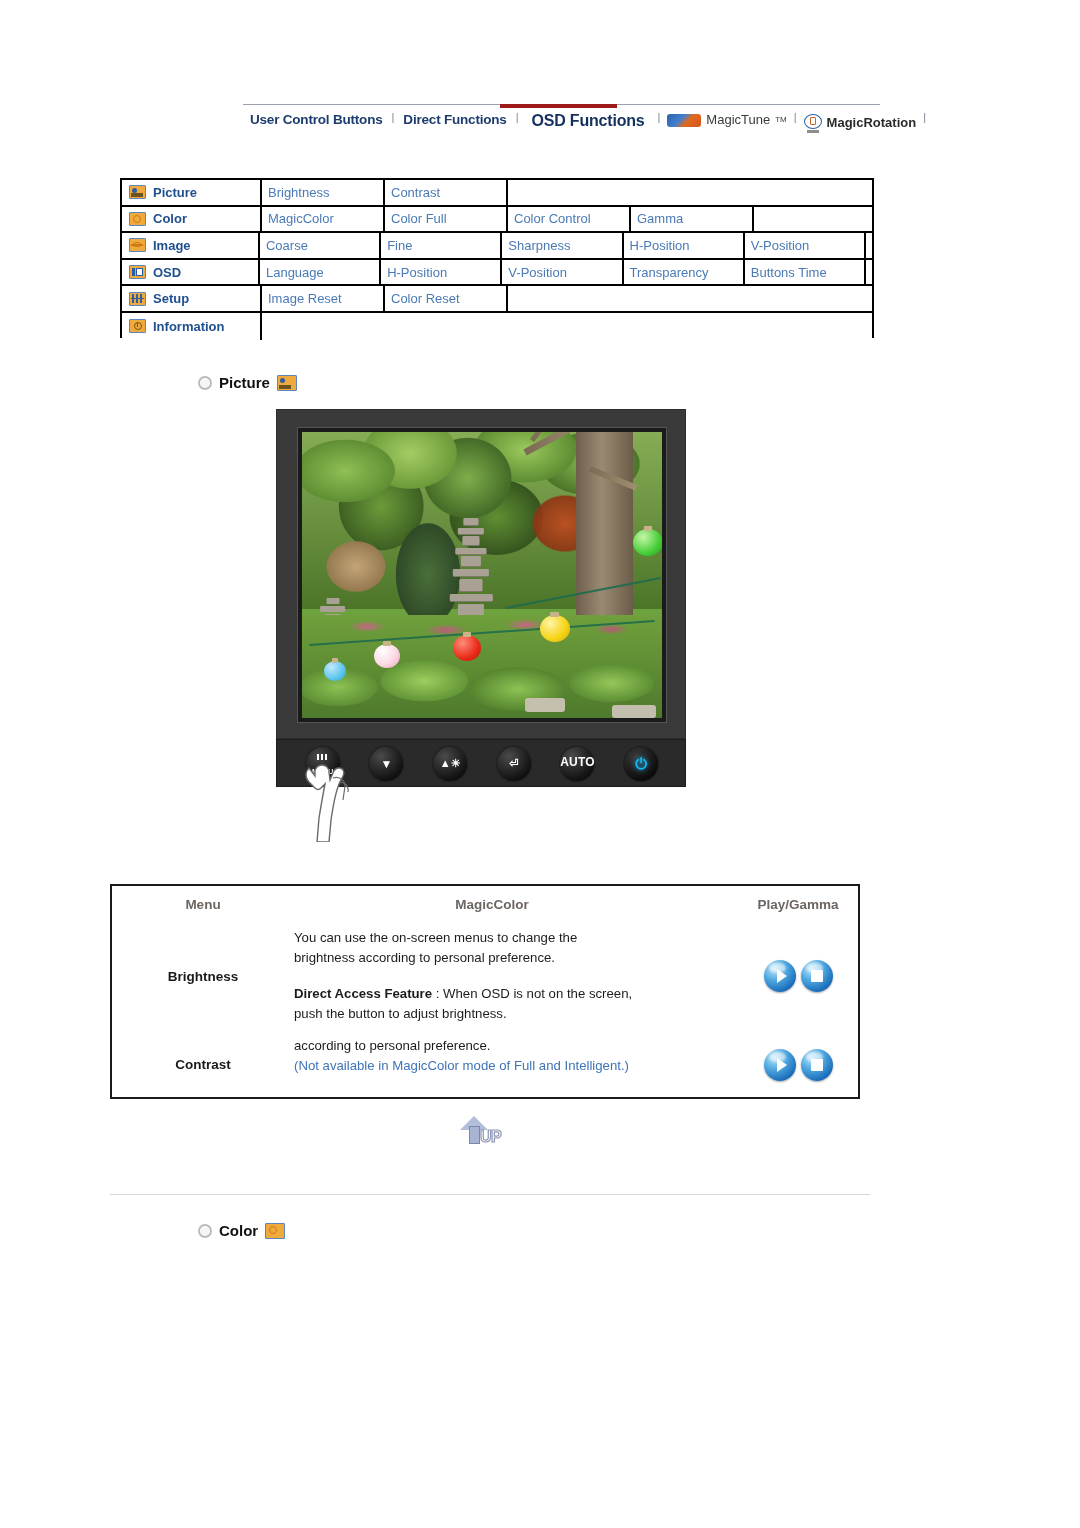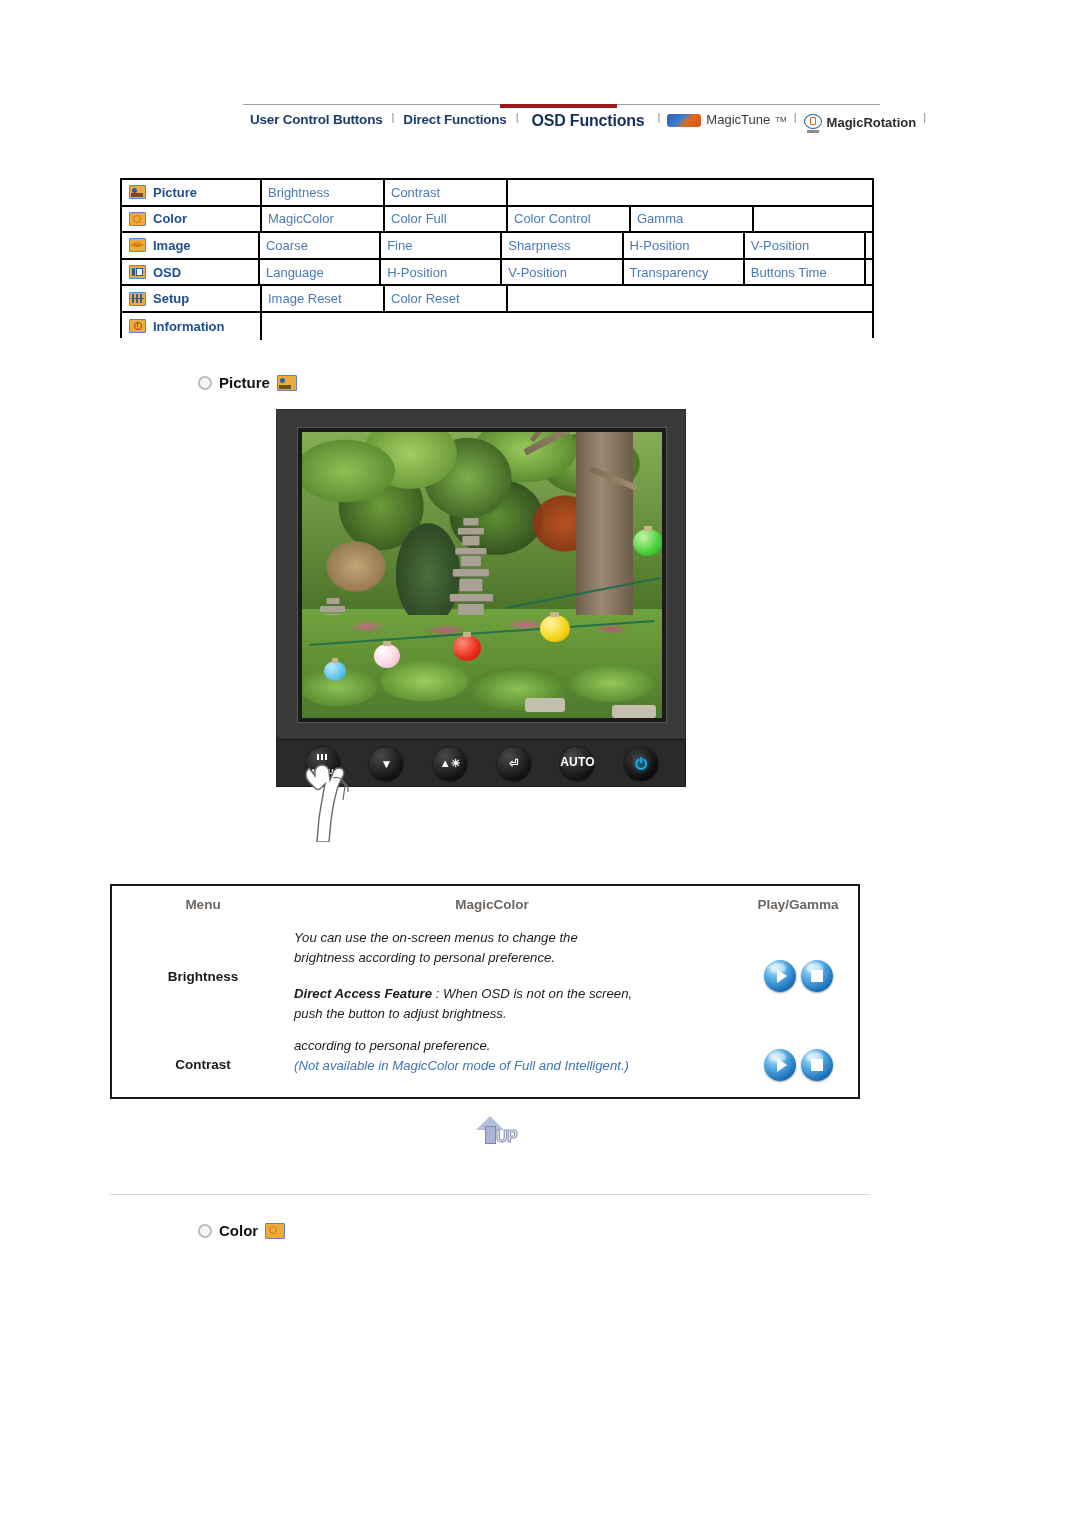--- a/index.html
+++ b/index.html
@@ -292,21 +292,21 @@
     font-size:13.5px; font-weight:bold; color:#6d6661;
   }
   .dh-menu { width:182px; text-align:center; }
   .dh-desc { flex:1; text-align:center; padding-right:48px; }
   .dh-play { width:120px; text-align:center; }
   .desc-row { display:flex; }
   .dc-menu {
     width:182px; display:flex; align-items:center; justify-content:center;
     font-size:13.5px; font-weight:bold; color:#1a1a1a;
   }
-  .dc-desc { flex:1; padding:6px 8px 6px 0; font-size:13.2px; color:#1c1c1c; line-height:20px;font-style:italic; }
+  .dc-desc { flex:1; padding:6px 8px 6px 0; font-size:13.2px; color:#1c1c1c; line-height:20px; }
   .dc-play { width:120px; display:flex; align-items:center; justify-content:center; gap:5px; }
   .dc-desc p { margin:0 0 0 0; }
   .gap { height:16px; }
   .blue-note { color:#3f74b6; }
   .bold-inline { font-weight:bold; }
 
   .sphere {
     width:32px; height:32px; border-radius:50%;
     background:radial-gradient(circle at 33% 26%, #bfe6fa 0%, #4fa8e0 38%, #1567b5 78%, #0b4c8c 100%);
     position:relative;
@@ -328,21 +328,21 @@
     border-top:7px solid transparent;
     border-bottom:7px solid transparent;
     margin-left:2px;
   }
   .mark.stop {
     width:12px; height:12px; background:#fff; border-radius:1px;
   }
 
   
   .up-btn {
-    position:absolute; left:476px; top:1116px;
+    position:absolute; left:460px; top:1116px;
     width:56px; height:38px;
     cursor:pointer;
     text-decoration:underline;
   }
   .up-arrow {
     position:absolute; left:0; top:0; width:30px; height:30px;
   }
   .up-arrow .stem {
     position:absolute; left:9px; top:10px; width:11px; height:18px;
     background:#a9b4d4; border:1.6px solid #7d87a8;

